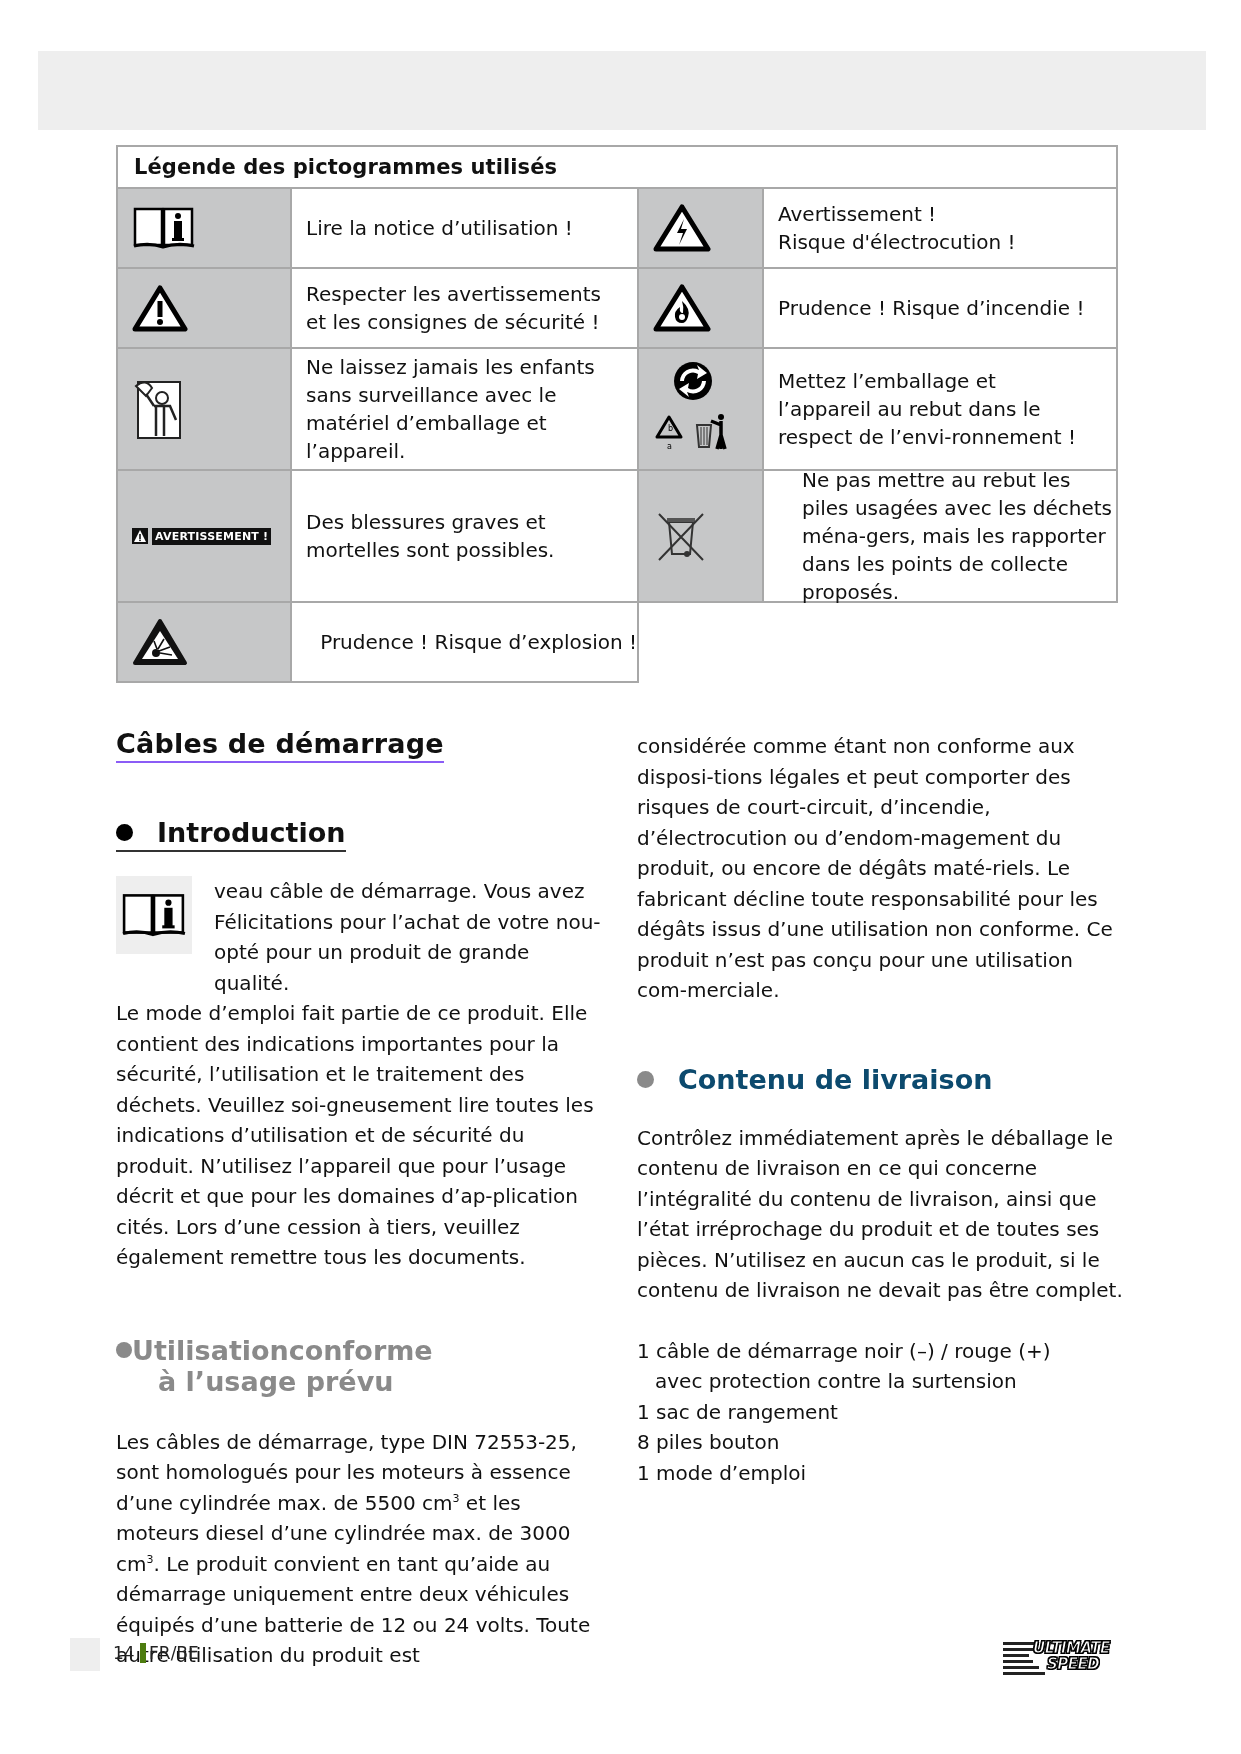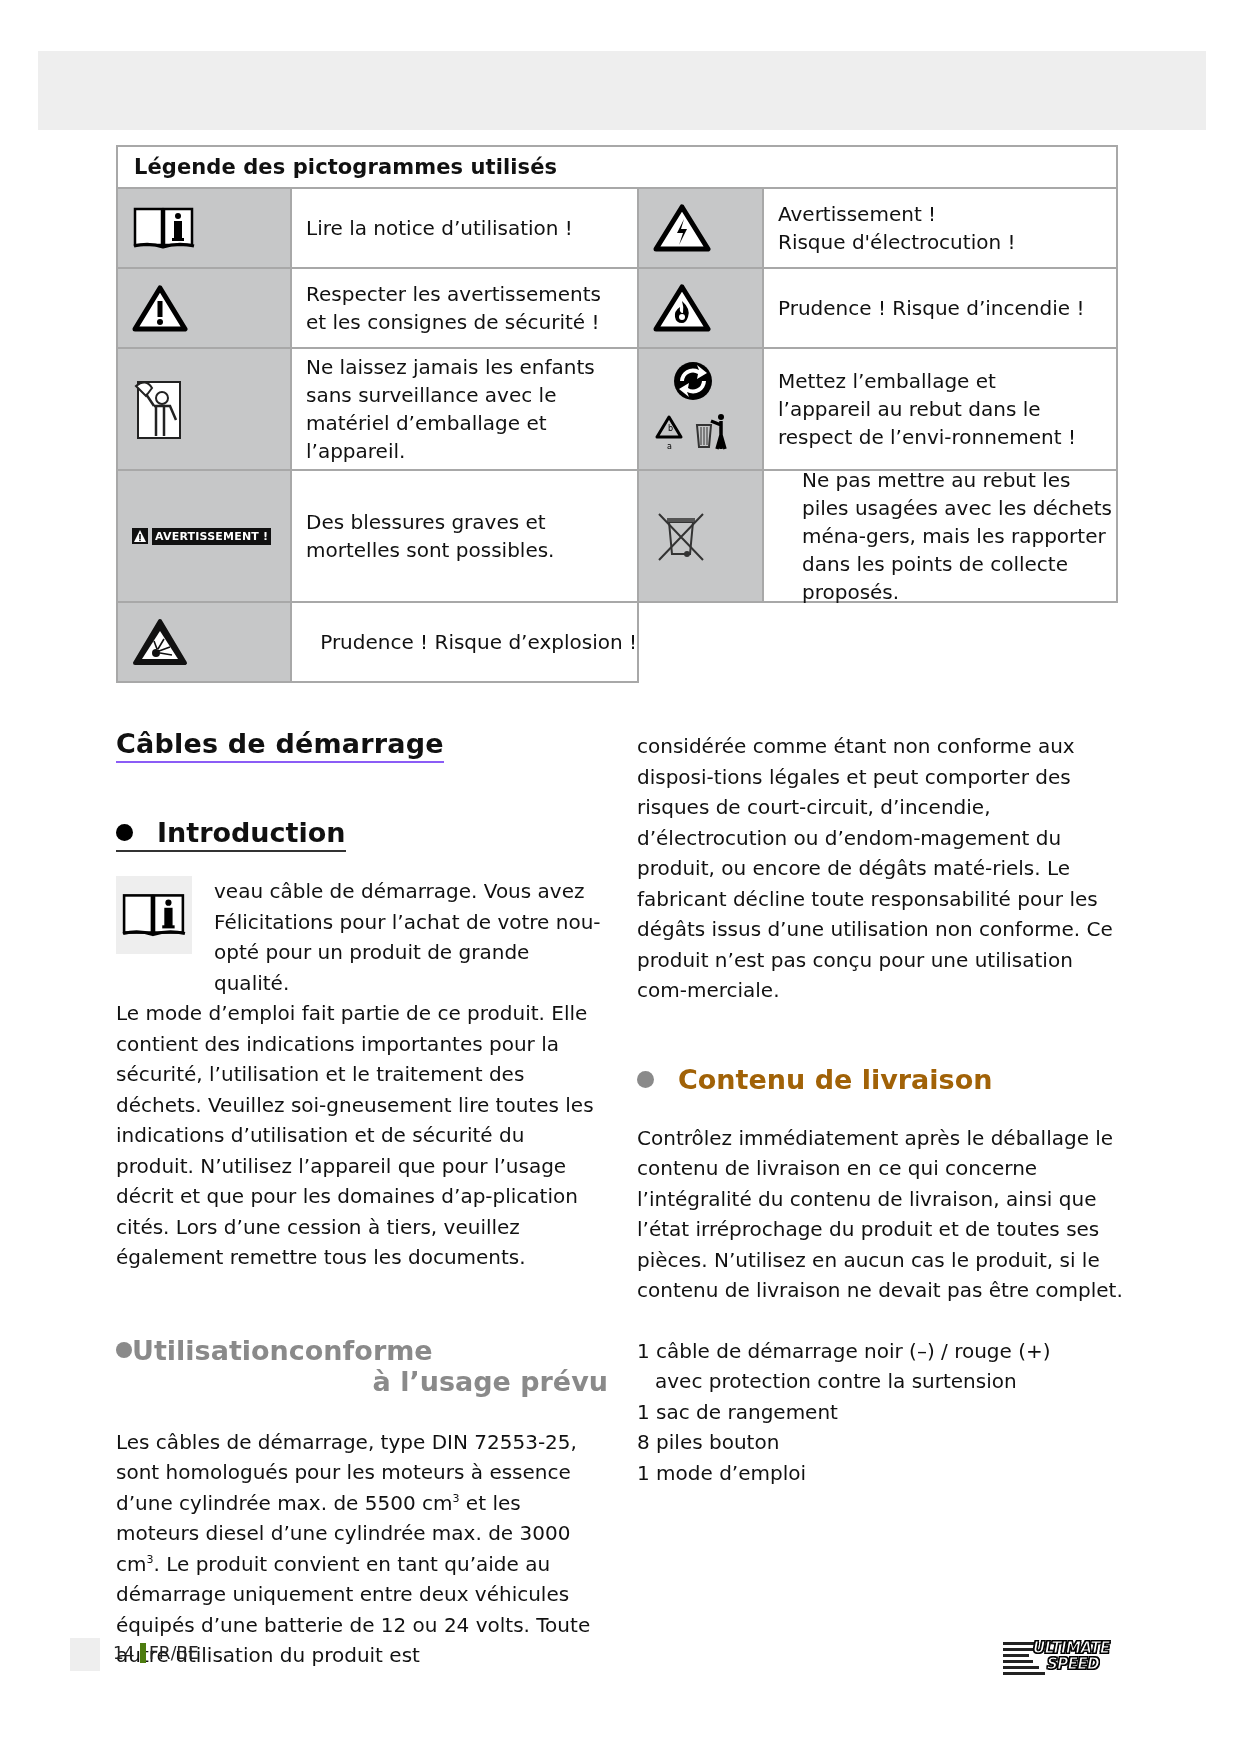--- a/index.html
+++ b/index.html
@@ -19,21 +19,21 @@
   .icon-left { justify-content: flex-start; padding-left: 14px; }
 
   .col-left { position: absolute; left: 116px; width: 492px; }
   .col-right { position: absolute; left: 637px; width: 490px; }
 
   .h1 { font-weight: bold; font-size: 27px; display: inline-block; border-bottom: 2px solid #8b5cf6;
         padding-bottom: 2px; letter-spacing: 0.2px; }
   .h2 { font-weight: bold; font-size: 27px; display: inline-flex; align-items: center;
         border-bottom: 2px solid #333; padding-bottom: 2px; }
   .h2 .dot { width: 17px; height: 17px; border-radius: 50%; background: #000; margin-right: 24px; display: inline-block; }
-  .h2.grey { color: #a16207; border-bottom: none; }
+  .h2.grey { color: #0c4a6e; border-bottom: none; }
   .h2.grey .dot { background: #8a8a8a; }
   .para { font-size: 20px; line-height: 30.5px; color: #111; }
   .para sup { font-size: 11px; vertical-align: super; line-height: 0; }
 
   .footer-tab { position: absolute; left: 70px; top: 1638px; width: 30px; height: 33px; background: #eeeeee; }
   .footer-text { position: absolute; left: 113px; top: 1643px; font-size: 17px; color: #222; }
   .logo { position: absolute; left: 1003px; top: 1638px; width: 130px; height: 42px; }
 </style>
 </head>
 <body>
@@ -188,21 +188,21 @@
       </svg>
     </div>
     <div class="para">
       <div>veau câble de démarrage. Vous avez</div>
       <div>Félicitations pour l’achat de votre nou-</div>
       <div>opté pour un produit de grande qualité.</div>
     </div>
   </div>
   <div class="para" style="margin-top:0;">Le mode d’emploi fait partie de ce produit. Elle contient des indications importantes pour la sécurité, l’utilisation et le traitement des déchets. Veuillez soi-gneusement lire toutes les indications d’utilisation et de sécurité du produit. N’utilisez l’appareil que pour l’usage décrit et que pour les domaines d’ap-plication cités. Lors d’une cession à tiers, veuillez également remettre tous les documents.</div>
 
-  <div style="margin-top:62px; font-weight:bold; font-size:27px; color:#8a8a8a; line-height:31px;text-align:right;">
+  <div style="margin-top:62px; font-weight:bold; font-size:27px; color:#8a8a8a; line-height:31px;">
     <div style="display:flex;align-items:center;">
       <span style="width:16px;height:16px;border-radius:50%;background:#8a8a8a;display:inline-block;margin-right:0;"></span>
       <span>Utilisationconforme</span>
     </div>
     <div style="padding-left:42px;">à l’usage prévu</div>
   </div>
 
   <div class="para" style="margin-top:30px;"><span>Les câbles de démarrage, type DIN 72553-25, sont homologués pour les moteurs à essence d’une cylindrée max. de 5500 cm</span><sup>3</sup><span> et les moteurs diesel d’une cylindrée max. de 3000 cm</span><sup>3</sup><span>. Le produit convient en tant qu’aide au démarrage uniquement entre deux véhicules équipés d’une batterie de 12 ou 24 volts. Toute autre utilisation du produit est</span></div>
 </div>
 

